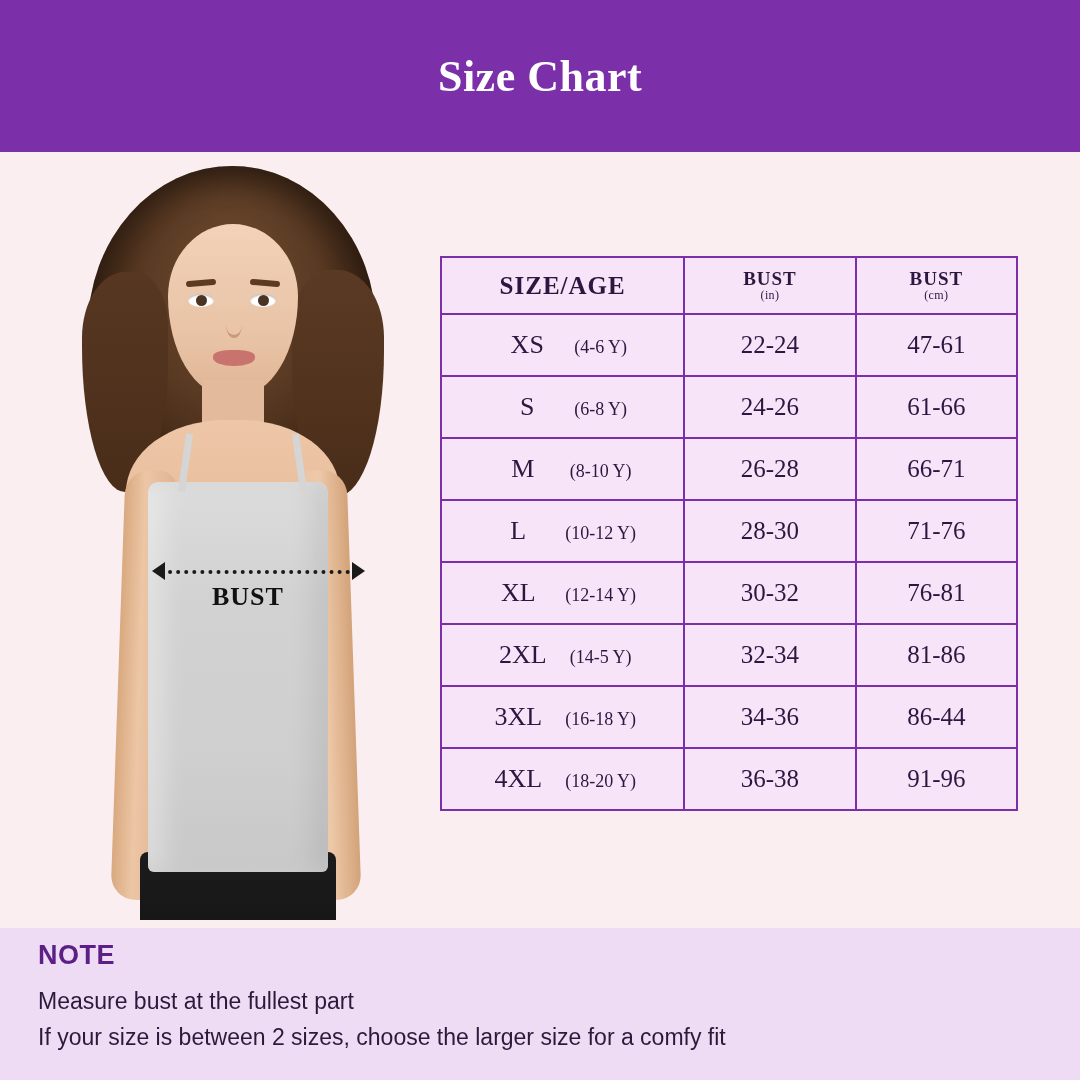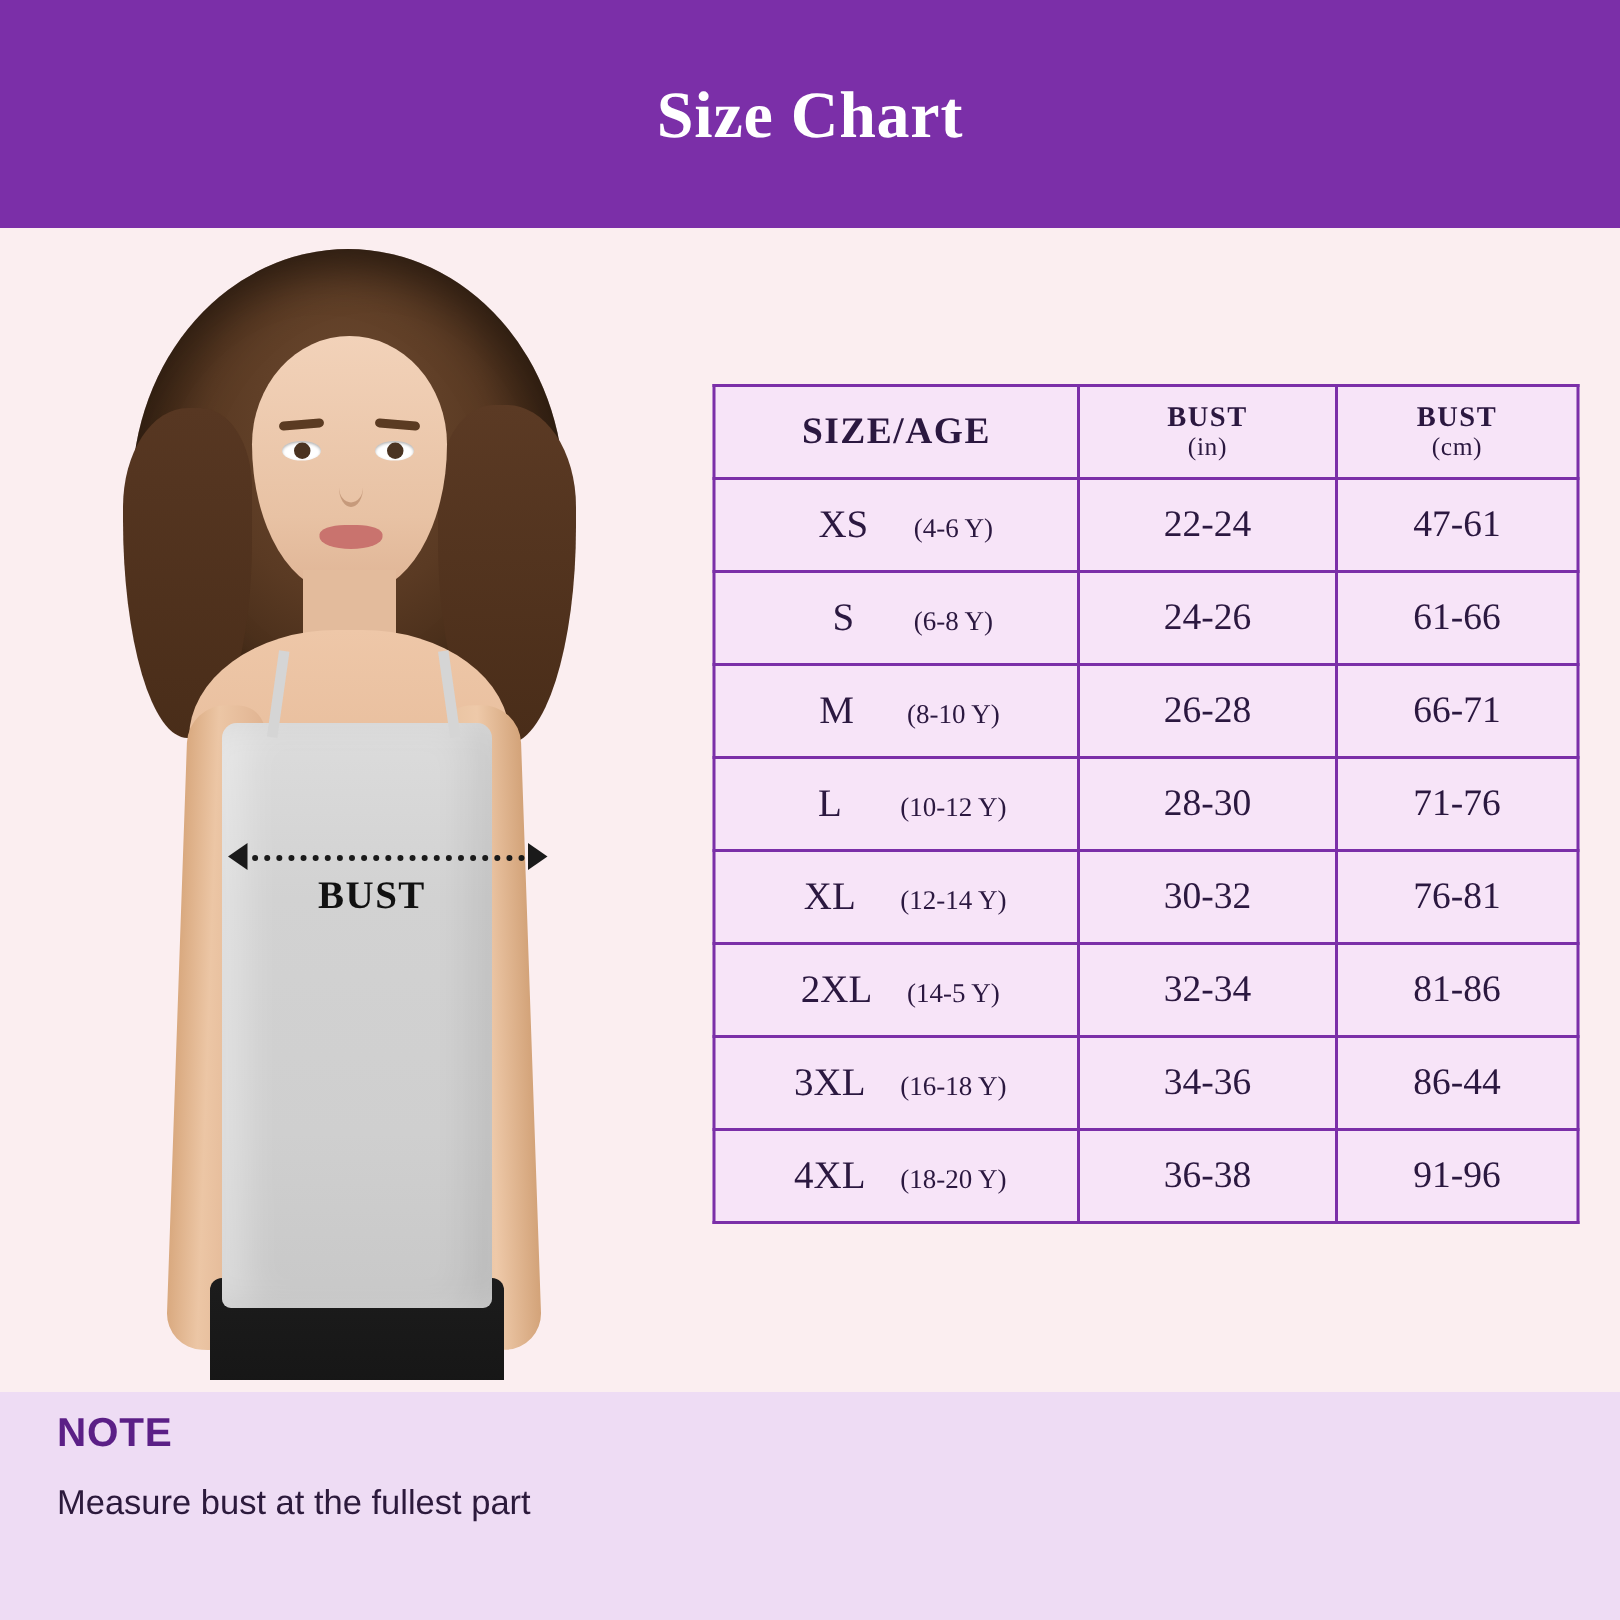--- a/index.html
+++ b/index.html
@@ -135,21 +135,21 @@
   .arrow-right { left: 322px; border-left: 13px solid #1a1a1a; }
   .bust-label {
     position: absolute; left: 182px; top: 430px;
     font-family: "Liberation Serif", serif;
     font-size: 26px; font-weight: bold; color: #111;
     letter-spacing: 1px;
   }
 
   
   .table-wrap {
-    position: absolute; left: 475px; top: 104px;
+    position: absolute; left: 440px; top: 104px;
     width: 578px;
   }
   table.size-table {
     border-collapse: collapse;
     width: 578px;
     background: #f6e2f7;
   }
   table.size-table th, table.size-table td {
     border: 2px solid #7b2fa8;
     color: #2b1840;
@@ -157,21 +157,21 @@
     font-family: "Liberation Serif", serif;
     background: #f7e4f8;
   }
   table.size-table thead th {
     padding: 10px 4px;
     font-size: 18px;
     font-weight: bold;
     letter-spacing: 0.4px;
   }
   .th-main { font-size: 25px; font-weight: bold; letter-spacing: 1px; }
-  .th-sub { display: block; font-size: 17px; font-weight: normal; margin-top: -2px; }
+  .th-sub { display: block; font-size: 12px; font-weight: normal; margin-top: -2px; }
   table.size-table tbody td { height: 62px; font-size: 25px; }
   .sz-cell { position: relative; }
   .sz-inner { display: flex; align-items: baseline; justify-content: center; gap: 18px; }
   .sz-code { font-size: 26px; min-width: 58px; text-align: center; }
   .sz-age { font-size: 18px; }
   .col-size { width: 244px; }
   .col-in { width: 172px; }
   .col-cm { width: 162px; }
 
   
@@ -333,15 +333,16 @@
             <td>91-96</td>
           </tr>
         </tbody>
       </table>
     </div>
   </div>
 
   <div class="note-area">
     <div class="note-title">NOTE</div>
     <div class="note-line1">Measure bust at the fullest part</div>
+    <div class="note-line2">If your size is between 2 sizes, choose the larger size for a comfy fit</div>
   </div>
 
 </div>
 
 </body></html>

